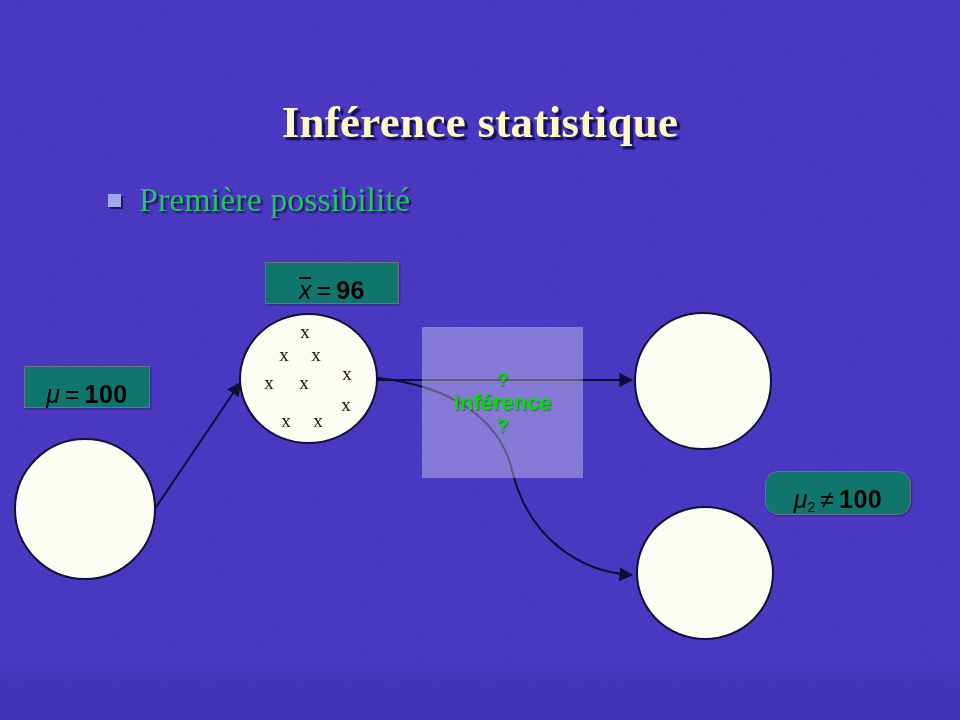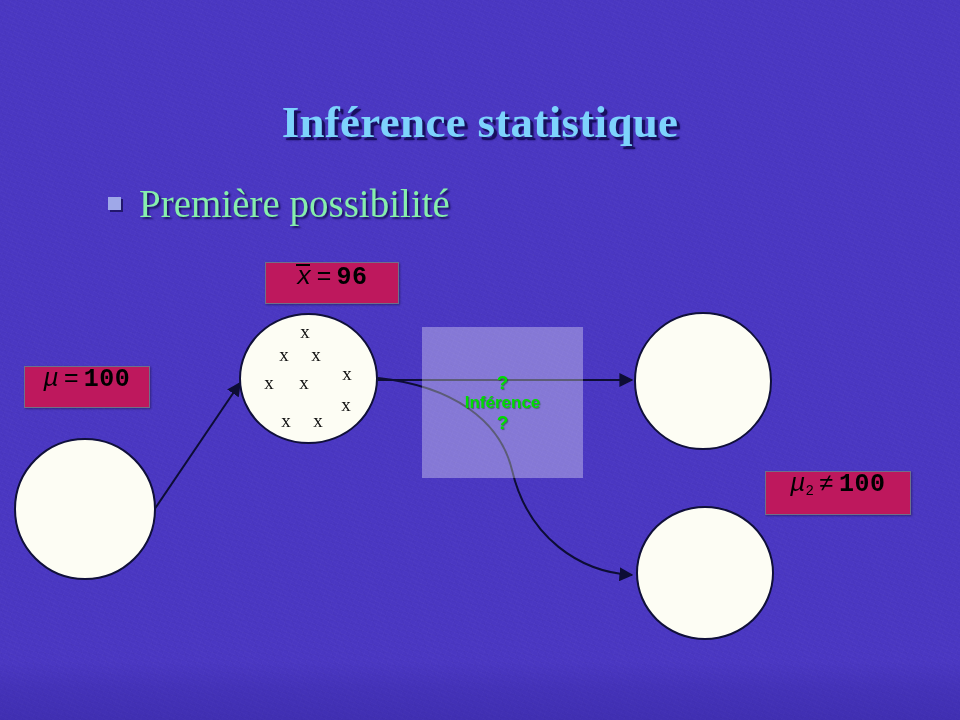--- a/index.html
+++ b/index.html
@@ -40,21 +40,21 @@
   }
 
   
   #title {
     position: absolute;
     left: 0; right: 0;
     top: 96px;
     text-align: center;
     font-size: 45px;
     font-weight: bold;
-    color: #7dd3fc;
+    color: #fef9c3;
     letter-spacing: .3px;
     text-shadow: 3px 3px 0 #181060, 3px 3px 2px #120a50;
     white-space: nowrap;
   }
 
   
   #bullet-row {
     position: absolute;
     left: 108px;
     top: 181px;
@@ -63,35 +63,35 @@
     gap: 18px;
   }
   #bullet-mark {
     width: 13px;
     height: 13px;
     background: #9fa8e8;
     box-shadow: 2px 2px 0 rgba(20,12,80,.75);
     flex: 0 0 auto;
   }
   #bullet-text {
-    font-size: 39px;
-    color: #86efac;
+    font-size: 34px;
+    color: #22c55e;
     text-shadow: 2px 2px 2px rgba(20,12,80,.85);
     white-space: nowrap;
   }
 
   
   .fbox {
     position: absolute;
-    background: #be185d;
+    background: #0f766e;
     border: 1px solid #6f6f8a;
     display: flex;
-    align-items: flex-start;
+    align-items: flex-end;
     justify-content: center;
-    font-family: Liberation Mono, monospace;
+    font-family: Liberation Sans, sans-serif;
     color: #000;
     box-shadow: 1px 1px 2px rgba(0,0,0,.35);
     white-space: nowrap;
   }
   .fbox .fml {
     display: inline-block;
     font-style: italic;
     font-size: 25px;
     line-height: 1;
   }
@@ -119,21 +119,21 @@
     position: absolute;
     left: 0; right: 1px;
     top: 1px;
     height: 2px;
     background: #000;
   }
 
   #box-mu       { left: 24px;  top: 366px; width: 124px; height: 40px; }
   #box-xbar     { left: 265px; top: 262px; width: 132px; height: 40px; }
   #box-mu1      { left: 768px; top: 276px; width: 134px; height: 40px; }
-  #box-mu2      { left: 765px; top: 471px; width: 144px; height: 42px; }
+  #box-mu2      { left: 765px; top: 471px; width: 144px; height: 42px; border-radius: 13px; }
 
   
   .circ {
     position: absolute;
     border-radius: 50%;
     background: #fdfdf4;
     border: 2px solid #10103a;
     box-sizing: border-box;
   }
   #circle-population { left: 14px;  top: 438px; width: 142px; height: 142px; }
@@ -172,21 +172,21 @@
     justify-content: center;
     gap: 2px;
     color: #00dd00;
     font-family: "Liberation Sans", "DejaVu Sans", sans-serif;
     font-weight: bold;
     font-size: 17px;
     text-shadow: 1px 1px 1px rgba(0,60,0,.45);
     pointer-events: none;
   }
   #inference-label .q { font-size: 19px; line-height: 1; }
-  #inference-label .word { font-size: 17px; line-height: 1.05; }
+  #inference-label .word { font-size: 22px; line-height: 1.05; }
 
   svg#arrows {
     position: absolute;
     left: 0; top: 0;
     width: 960px;
     height: 720px;
     pointer-events: none;
   }
 </style>
 </head>

